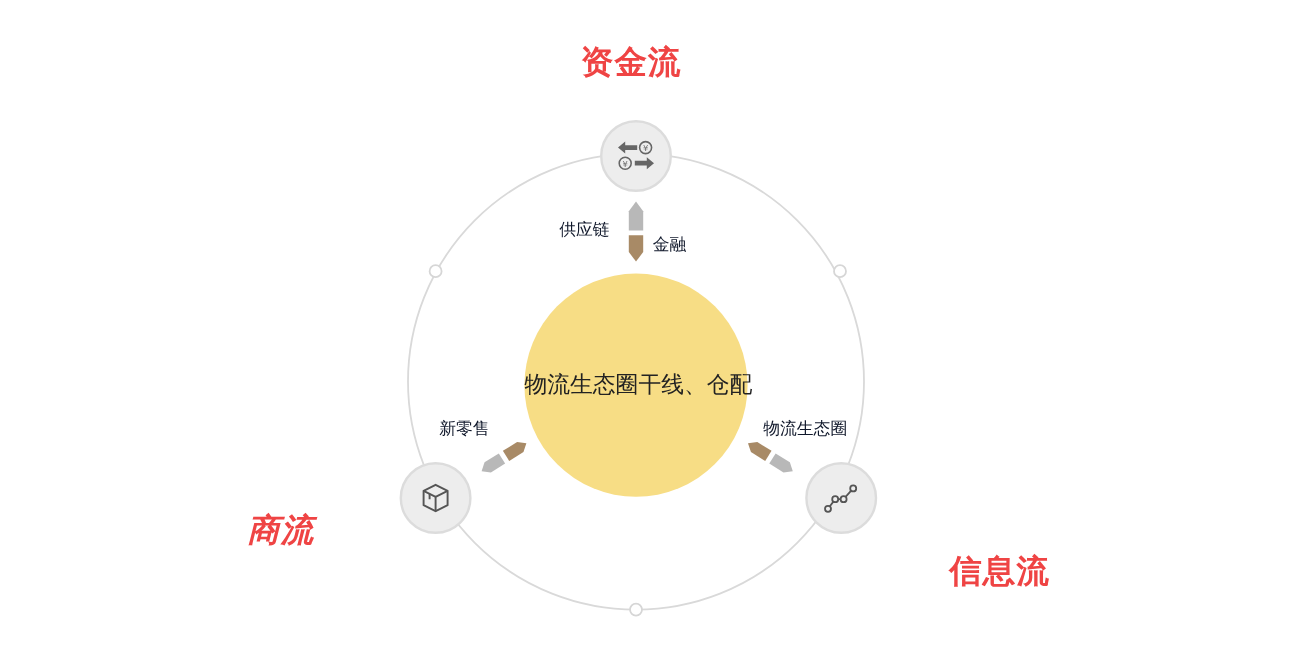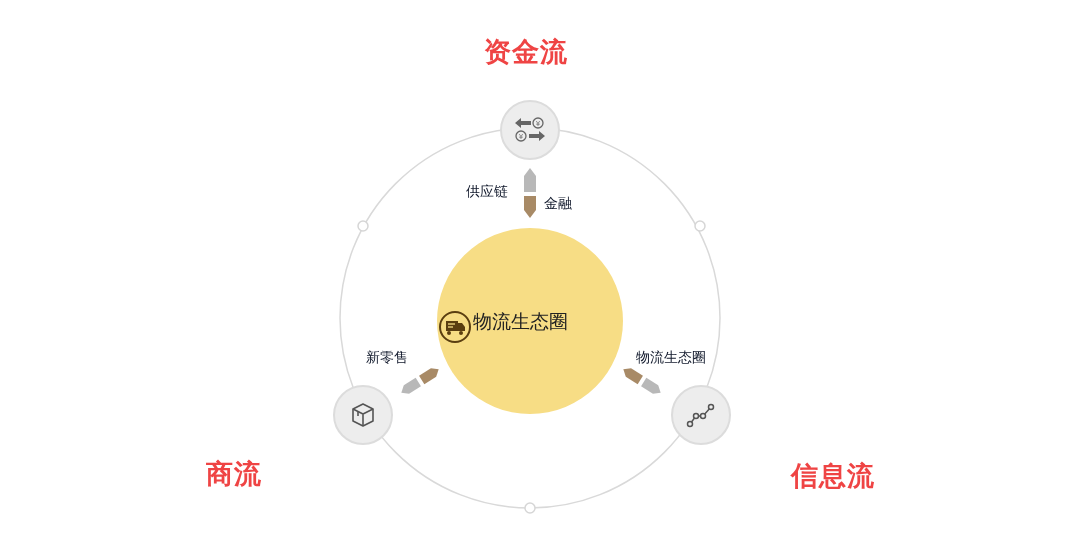--- a/index.html
+++ b/index.html
@@ -31,21 +31,21 @@
     <polygon points="2,-5 16,-5 22,0 16,5 2,5" fill="#a88a66"></polygon>
   </g>
 
   <g transform="translate(642,381) rotate(32)">
     <polygon points="-22,0 -16,-5 -2,-5 -2,5 -16,5" fill="#a88a66"></polygon>
     <polygon points="2,-5 16,-5 22,0 16,5 2,5" fill="#b8b8b8"></polygon>
   </g>
 </svg>
 
 <div class="abs big-title" style="left:484px;top:34px;">资金流</div>
-<div class="abs big-title" style="left:206px;top:456px;">商流</div>
+<div class="abs big-title" style="left:206px;top:424px;font-style:italic;">商流</div>
 <div class="abs big-title" style="left:791px;top:458px;">信息流</div>
 
 <div class="node" style="left:500px;top:100px;">
   <svg width="34" height="30" viewBox="0 0 34 30">
     <polygon points="2,8 8,3 8,6 18,6 18,10 8,10 8,13" fill="#666"></polygon>
     <circle cx="25" cy="8" r="5" fill="none" stroke="#666" stroke-width="1.3"></circle>
     <text x="25" y="11" font-size="7" text-anchor="middle" fill="#666" font-family="DejaVu Sans, sans-serif">¥</text>
     <circle cx="8" cy="21" r="5" fill="none" stroke="#666" stroke-width="1.3"></circle>
     <text x="8" y="24" font-size="7" text-anchor="middle" fill="#666" font-family="DejaVu Sans, sans-serif">¥</text>
     <polygon points="32,21 26,16 26,19 16,19 16,23 26,23 26,26" fill="#666"></polygon>
@@ -78,13 +78,14 @@
   <svg style="margin-top:18px;margin-bottom:6px;" width="36" height="36" viewBox="0 0 36 36">
     <circle cx="18" cy="18" r="15" fill="none" stroke="#5a3e10" stroke-width="2"></circle>
     <rect x="9" y="12" width="12" height="10" fill="#5a3e10"></rect>
     <path d="M21 14 L25 14 L28 18 L28 22 L21 22 Z" fill="#5a3e10"></path>
     <circle cx="12" cy="24" r="2" fill="#5a3e10"></circle>
     <circle cx="24" cy="24" r="2" fill="#5a3e10"></circle>
     <line x1="11" y1="15" x2="18" y2="15" stroke="#f7dd85" stroke-width="1.3"></line>
     <line x1="11" y1="18" x2="16" y2="18" stroke="#f7dd85" stroke-width="1.3"></line>
   </svg>
   <div class="center-line">物流生态圈</div>
+  <div class="center-line">干线、仓配</div>
 </div>
 
 </body></html>

